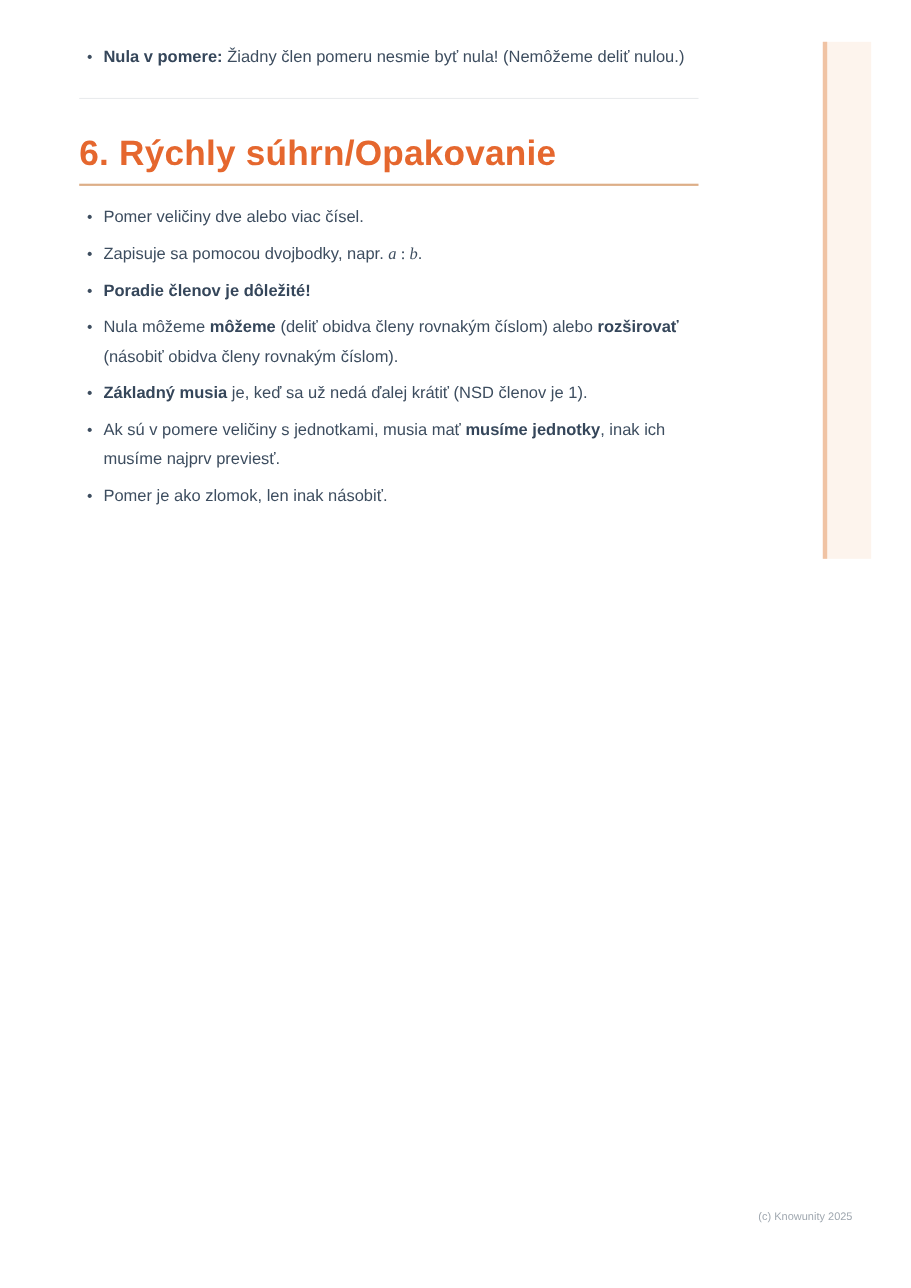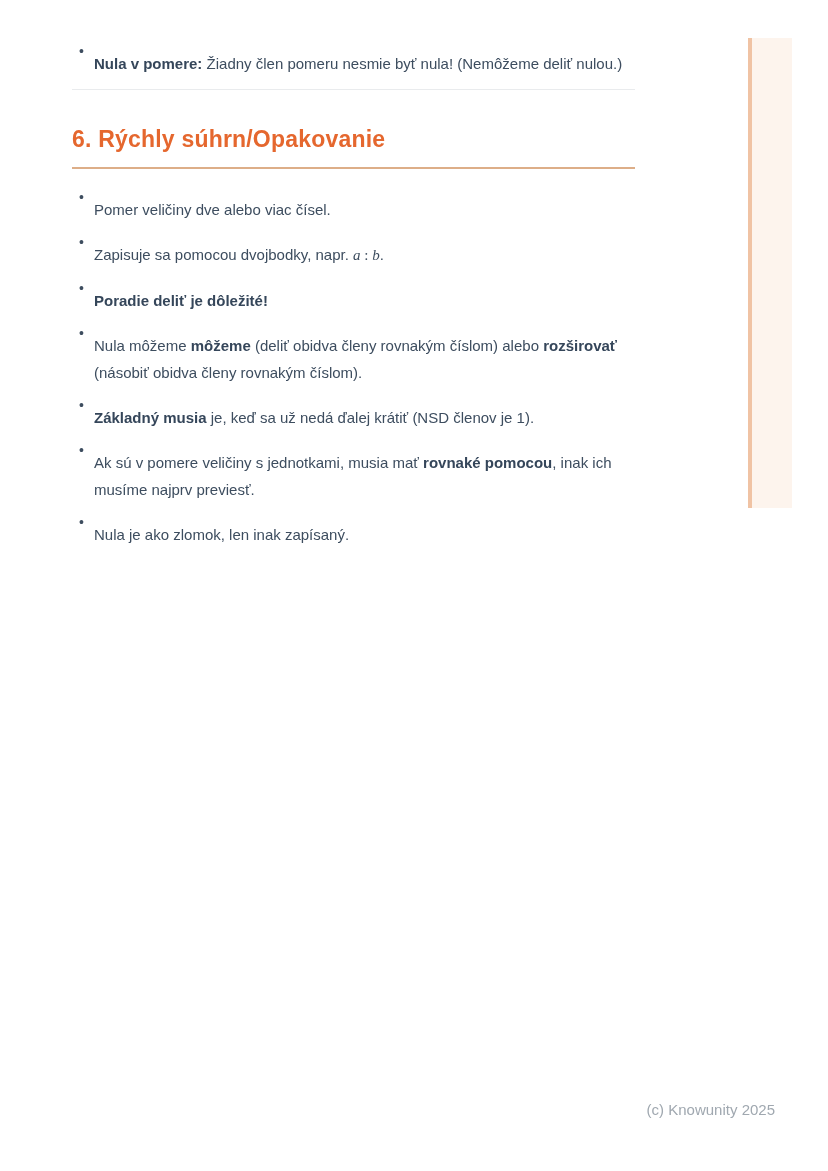--- a/index.html
+++ b/index.html
@@ -31,21 +31,21 @@
     height: 0;
     border-top: 1px solid #e9ebed;
   }
 
   .section-heading {
     position: absolute;
     left: 72px;
     top: 121px;
     width: 563px;
     margin: 0;
-    font-size: 23px;
+    font-size: 32px;
     font-weight: bold;
     line-height: 36px;
     color: #e5672e;
     letter-spacing: 0.2px;
   }
 
   .heading-underline {
     position: absolute;
     left: 72px;
     top: 167px;
@@ -76,21 +76,20 @@
   ul.bullets .dot {
     flex: 0 0 22px;
     padding-left: 7px;
     box-sizing: border-box;
     font-size: 14px;
     line-height: 27px;
     color: #3d4d5f;
   }
   ul.bullets .li-text {
     flex: 1 1 auto;
-    margin-top: 12px;
   }
 
   .seg-b { font-weight: bold; color: #35465a; }
   .seg-i { font-family: "Liberation Serif", serif; font-style: italic; }
   .seg-m { font-family: "Liberation Serif", serif; }
 
   .side-accent-bar {
     position: absolute;
     left: 748px;
     top: 38px;
@@ -100,21 +99,21 @@
     border-left: 4px solid #f0c3a4;
     box-sizing: border-box;
   }
 
   .page-footer {
     position: absolute;
     top: 1101px;
     left: 0;
     width: 775px;
     text-align: right;
-    font-size: 15px;
+    font-size: 10px;
     color: #a0a8b0;
   }
 </style>
 </head>
 <body>
 
 <div class="top-list">
   <ul class="bullets">
       <li>
         <span class="dot">•</span>
@@ -134,36 +133,36 @@
       <li>
         <span class="dot">•</span>
         <span class="li-text"><span>Pomer veličiny dve alebo viac čísel.</span></span>
       </li>
       <li>
         <span class="dot">•</span>
         <span class="li-text"><span>Zapisuje sa pomocou dvojbodky, napr. </span><span class="seg-i">a</span><span class="seg-m"> : </span><span class="seg-i">b</span><span>.</span></span>
       </li>
       <li>
         <span class="dot">•</span>
-        <span class="li-text"><span class="seg-b">Poradie deliť je dôležité!</span></span>
+        <span class="li-text"><span class="seg-b">Poradie členov je dôležité!</span></span>
       </li>
       <li>
         <span class="dot">•</span>
         <span class="li-text"><span>Nula môžeme </span><span class="seg-b">môžeme</span><span> (deliť obidva členy rovnakým číslom) alebo </span><span class="seg-b">rozširovať</span><span> (násobiť obidva členy rovnakým číslom).</span></span>
       </li>
       <li>
         <span class="dot">•</span>
         <span class="li-text"><span class="seg-b">Základný musia</span><span> je, keď sa už nedá ďalej krátiť (NSD členov je 1).</span></span>
       </li>
       <li>
         <span class="dot">•</span>
-        <span class="li-text"><span>Ak sú v pomere veličiny s jednotkami, musia mať </span><span class="seg-b">rovnaké pomocou</span><span>, inak ich musíme najprv previesť.</span></span>
+        <span class="li-text"><span>Ak sú v pomere veličiny s jednotkami, musia mať </span><span class="seg-b">musíme jednotky</span><span>, inak ich musíme najprv previesť.</span></span>
       </li>
       <li>
         <span class="dot">•</span>
-        <span class="li-text"><span>Nula je ako zlomok, len inak zapísaný.</span></span>
+        <span class="li-text"><span>Pomer je ako zlomok, len inak násobiť.</span></span>
       </li>
     </ul>
 </div>
 
 <div class="side-accent-bar"></div>
 
 <div class="page-footer">(c) Knowunity 2025</div>
 
 </body></html>

